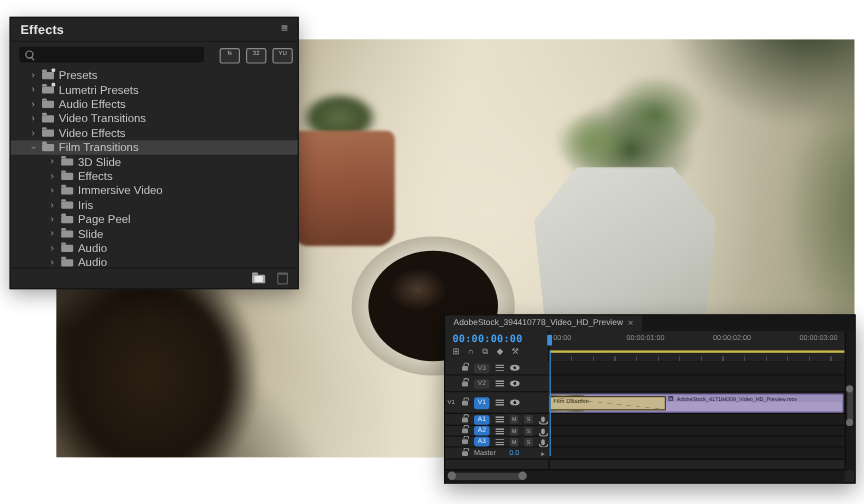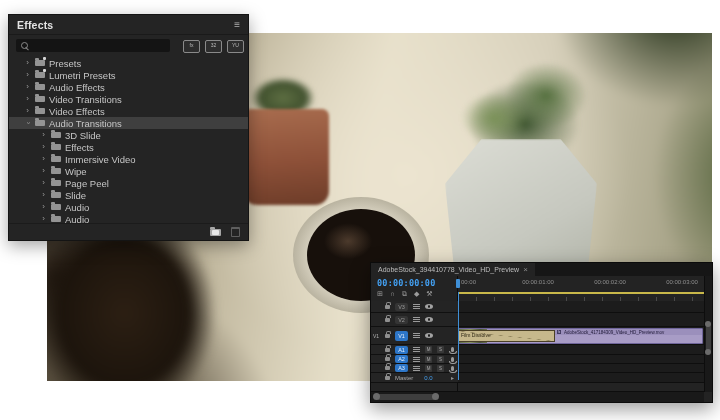--- a/index.html
+++ b/index.html
@@ -166,41 +166,41 @@
       <span>Video Transitions</span>
     </div>
     <div class="trow">
       <span class="chev">›</span>
       <span class="fold"></span>
       <span>Video Effects</span>
     </div>
     <div class="trow sel">
       <span class="chev open">›</span>
       <span class="fold"></span>
-      <span>Audio Transitions</span>
+      <span>Film Transitions</span>
     </div>
     <div class="trow sub">
       <span class="chev">›</span>
       <span class="fold"></span>
       <span>3D Slide</span>
     </div>
     <div class="trow sub">
       <span class="chev">›</span>
       <span class="fold"></span>
       <span>Effects</span>
     </div>
     <div class="trow sub">
       <span class="chev">›</span>
       <span class="fold"></span>
       <span>Immersive Video</span>
     </div>
     <div class="trow sub">
       <span class="chev">›</span>
       <span class="fold"></span>
-      <span>Wipe</span>
+      <span>Iris</span>
     </div>
     <div class="trow sub">
       <span class="chev">›</span>
       <span class="fold"></span>
       <span>Page Peel</span>
     </div>
     <div class="trow sub">
       <span class="chev">›</span>
       <span class="fold"></span>
       <span>Slide</span>

